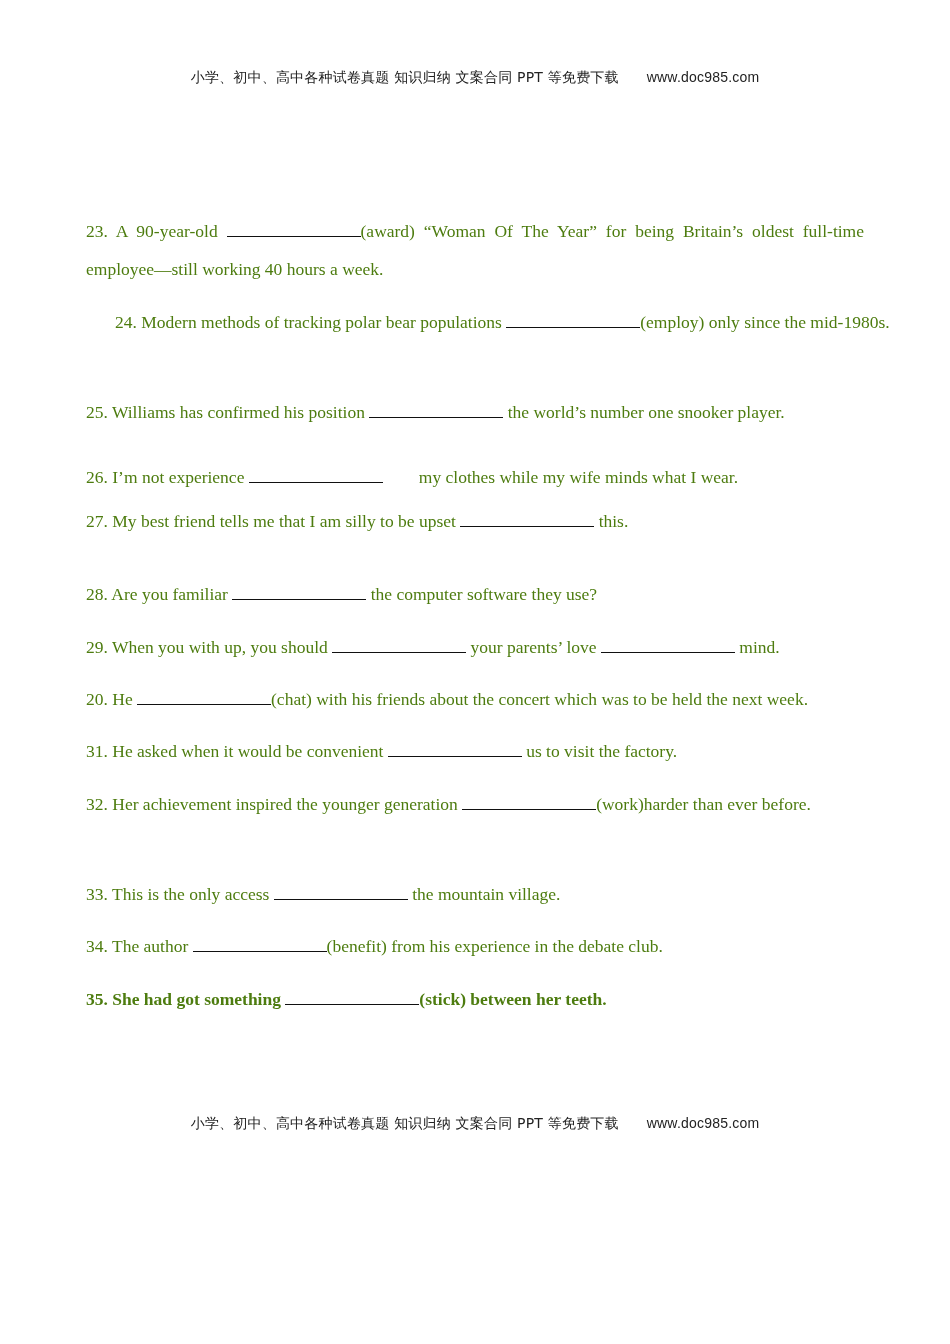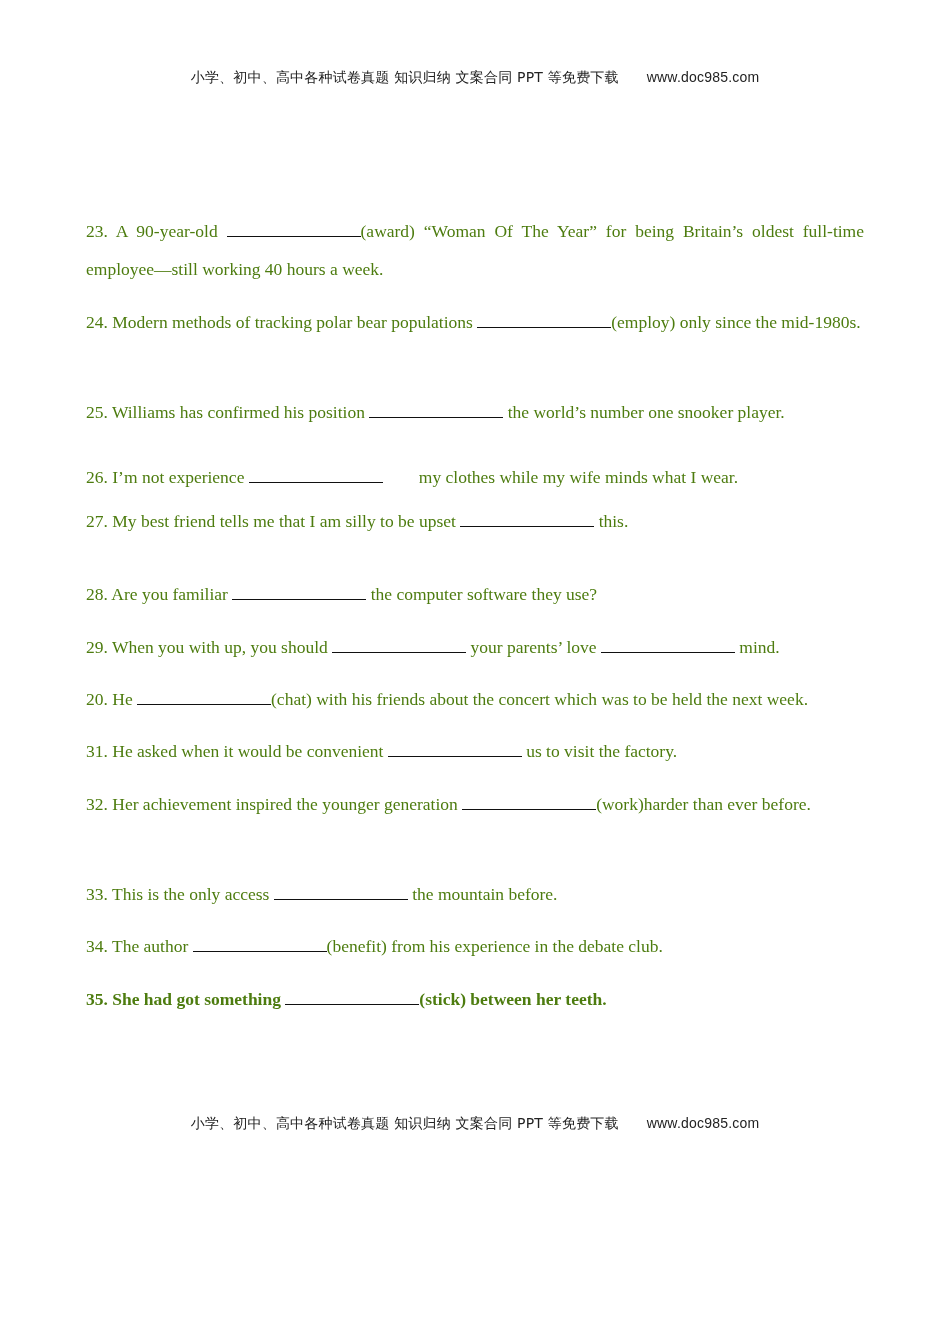--- a/index.html
+++ b/index.html
@@ -26,21 +26,21 @@
 
 <div class="page-header">
   <span>小学、初中、高中各种试卷真题  知识归纳  文案合同  PPT 等免费下载</span><span class="hdr-url">www.doc985.com</span>
 </div>
 
 <div class="question justify" style="top:212px;">
   <span>23.</span>
   <span>A 90-year-old </span><span class="blank"></span><span>(award) “Woman Of The Year” for being Britain’s oldest full-time employee—still working 40 hours a week.</span>
 </div>
 
-<div class="question justify" style="top:303px;">
+<div class="question justify" style="top:303px;margin-left:29px;">
   <span>24.</span>
   <span>Modern methods of tracking polar bear populations </span><span class="blank"></span><span>(employ) only since the mid-1980s.</span>
 </div>
 
 <div class="question" style="top:393px;">
   <span>25.</span>
   <span>Williams has confirmed his position </span><span class="blank"></span><span> the world’s number one snooker player.</span>
 </div>
 
 <div class="question" style="top:458px;">
@@ -73,21 +73,21 @@
   <span>He asked when it would be convenient </span><span class="blank"></span><span> us to visit the factory.</span>
 </div>
 
 <div class="question justify" style="top:785px;">
   <span>32.</span>
   <span>Her achievement inspired the younger generation </span><span class="blank"></span><span>(work)harder than ever before.</span>
 </div>
 
 <div class="question" style="top:875px;">
   <span>33.</span>
-  <span>This is the only access </span><span class="blank"></span><span> the mountain before.</span>
+  <span>This is the only access </span><span class="blank"></span><span> the mountain village.</span>
 </div>
 
 <div class="question" style="top:927px;">
   <span>34.</span>
   <span>The author </span><span class="blank"></span><span>(benefit) from his experience in the debate club.</span>
 </div>
 
 <div class="question" style="top:980px;font-weight:bold;">
   <span>35.</span>
   <span>She had got something </span><span class="blank"></span><span>(stick) between her teeth.</span>

